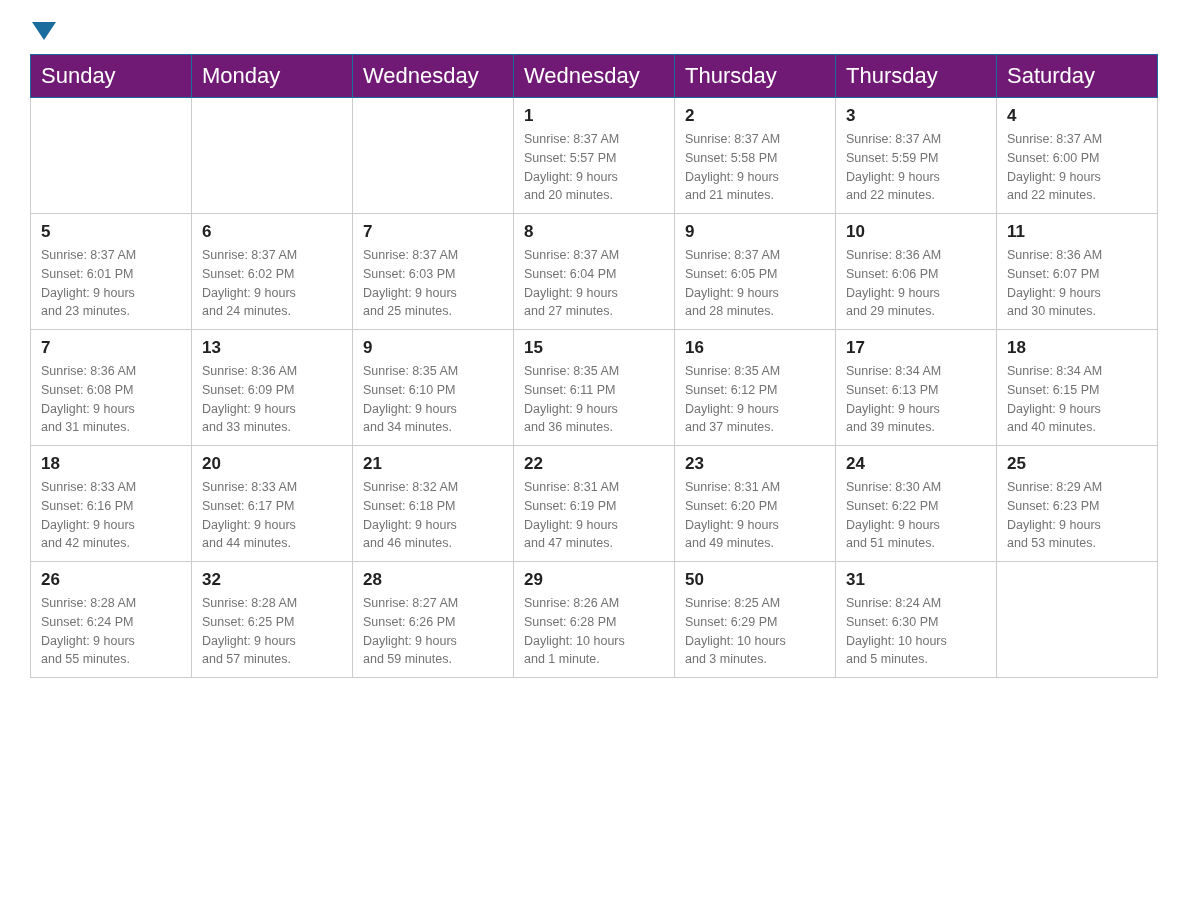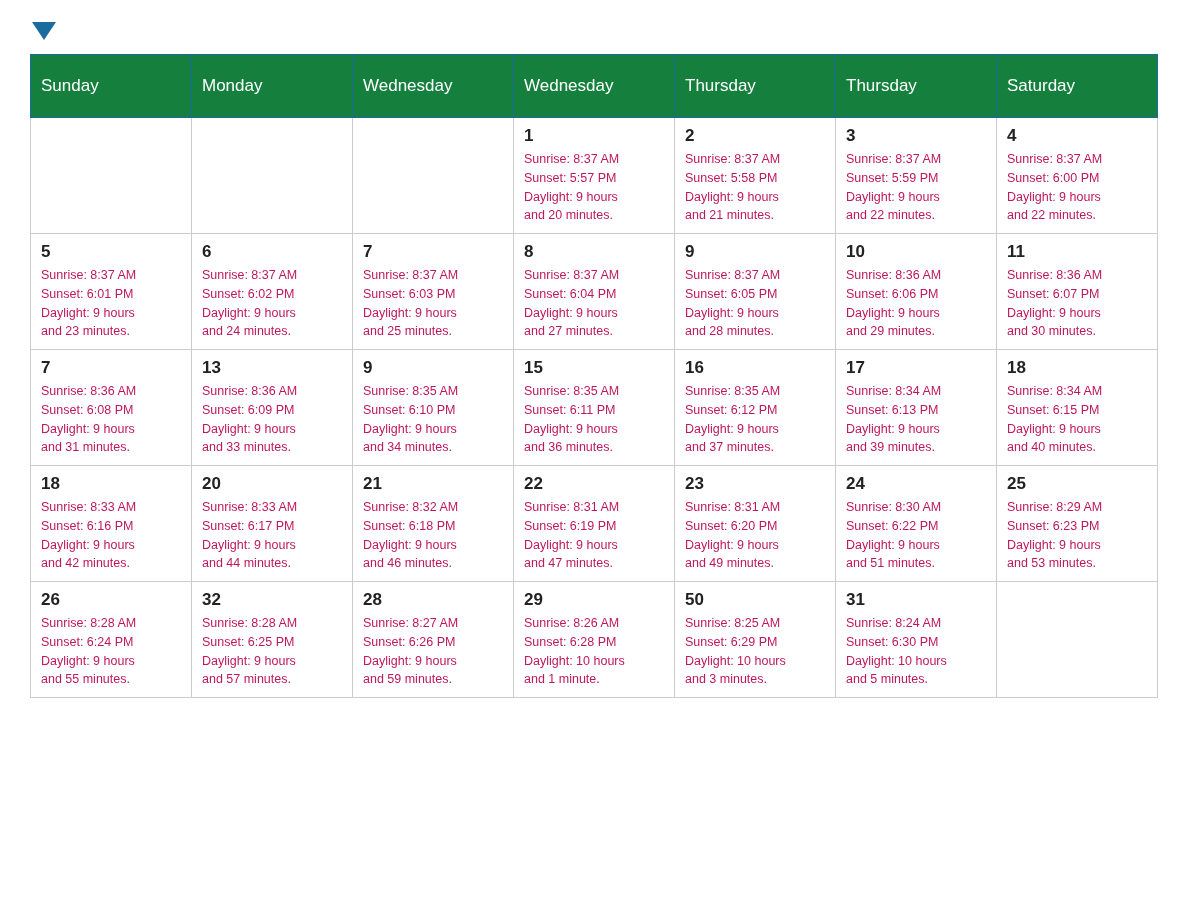--- a/index.html
+++ b/index.html
@@ -55,45 +55,45 @@
       font-size: 22px;
       color: #555;
       margin-top: 4px;
     }
     .calendar {
       width: 100%;
       border-collapse: collapse;
       border: 1px solid #aaa;
     }
     .calendar th {
-      background-color: #15803d;
+      background-color: #701a75;
       color: #fff;
-      padding: 21px 10px;
+      padding: 8px 10px;
       text-align: left;
-      font-size: 17px;
+      font-size: 22px;
       font-weight: normal;
       border: 1px solid #1a6b9e;
     }
     .calendar td {
       vertical-align: top;
       padding: 8px 10px;
       border: 1px solid #ccc;
       width: 14.28%;
       min-height: 110px;
     }
     .day-number {
       font-size: 17px;
       font-weight: bold;
       color: #222;
       margin-bottom: 4px;
       display: block;
     }
     .day-info {
       font-size: 12.5px;
-      color: #be185d;
+      color: #737373;
       line-height: 1.5;
     }
     .empty-cell {
       background: #fff;
     }
     tr td { background: #fff; }
   </style>
 </head>
 <body>
 

